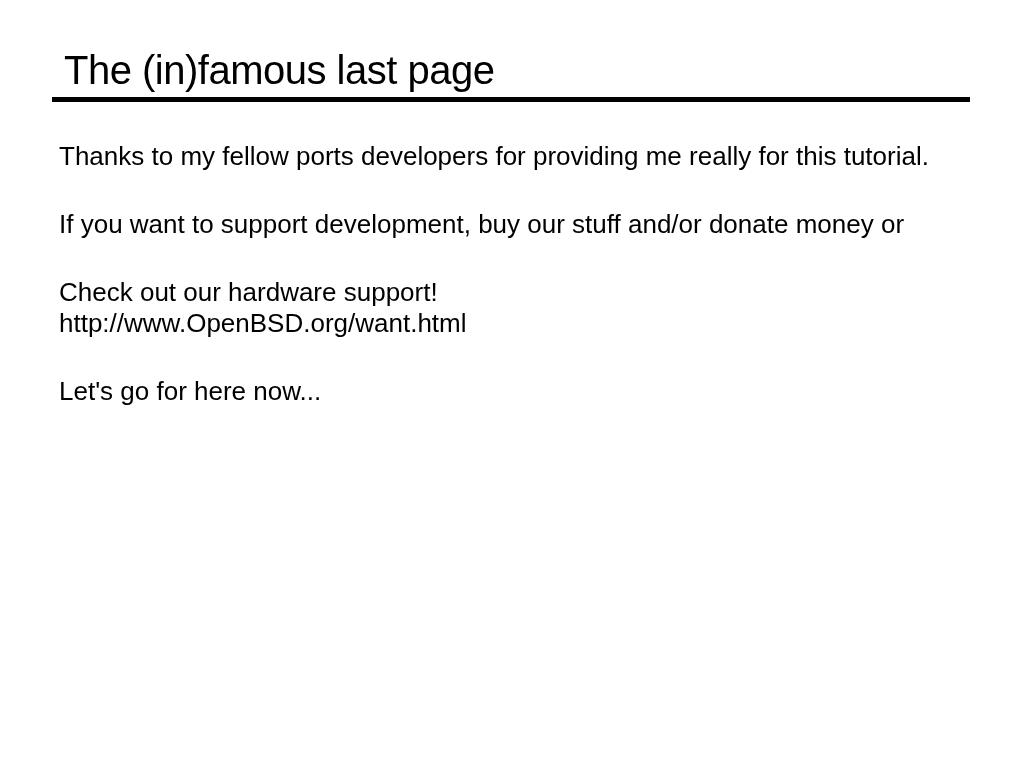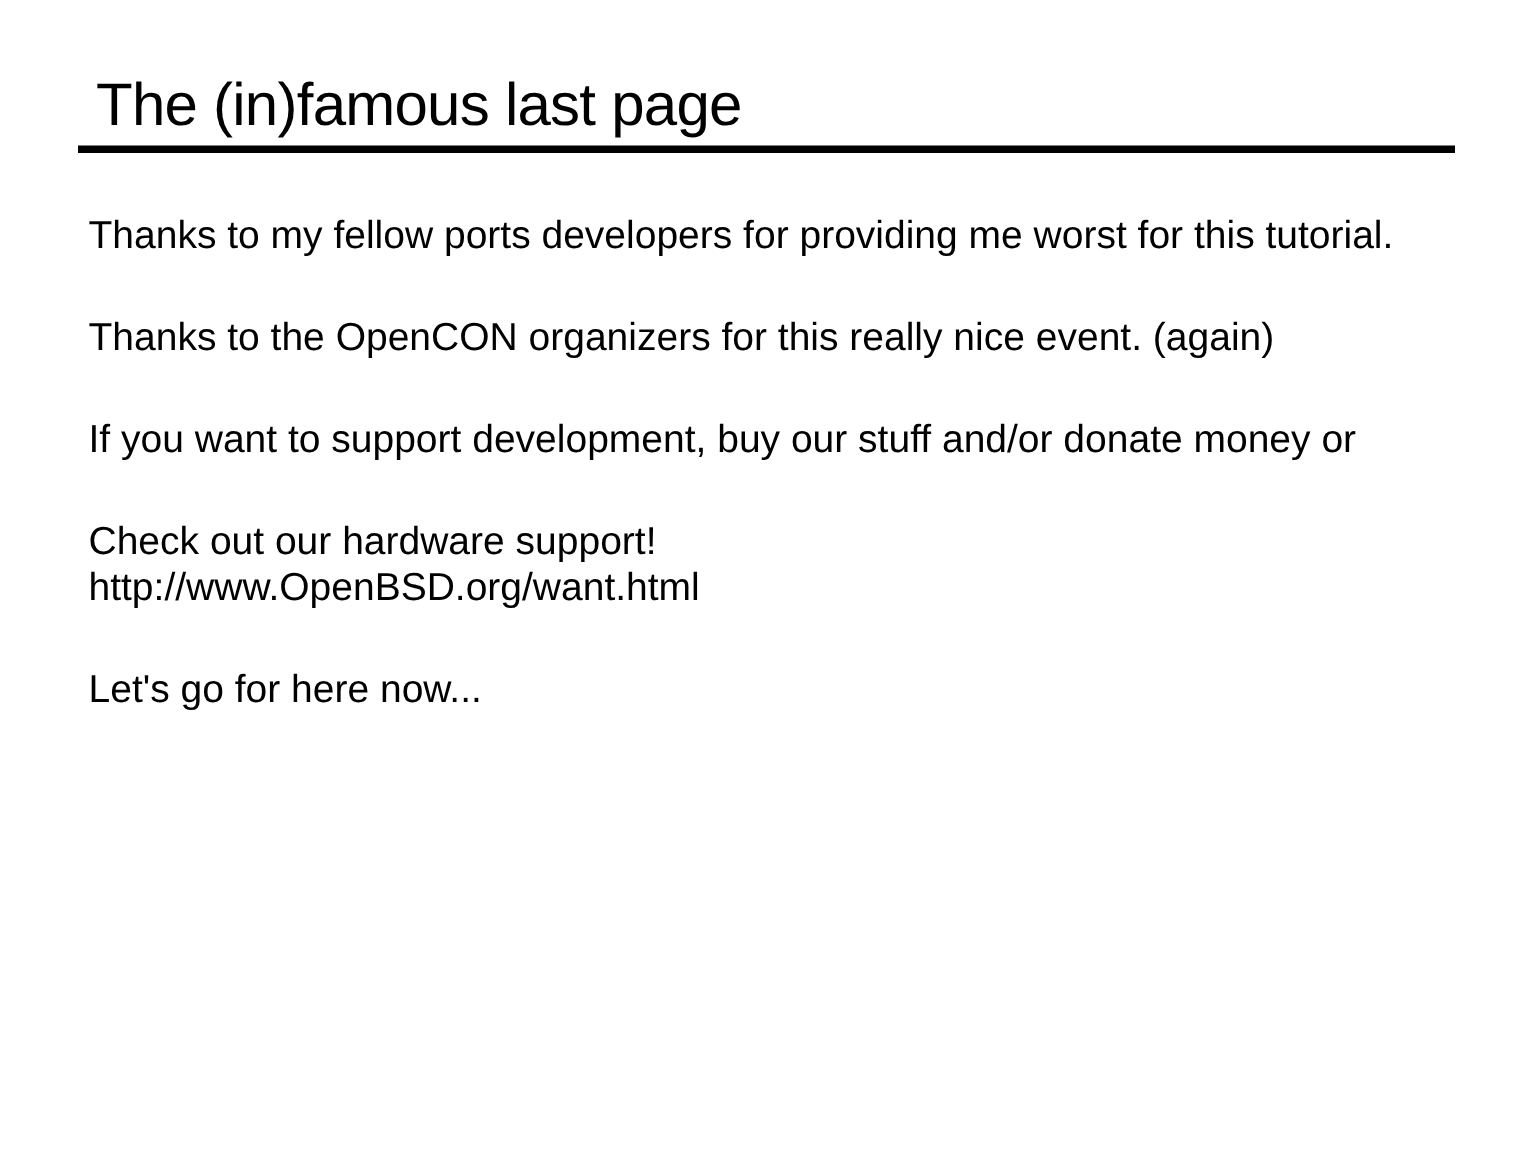--- a/index.html
+++ b/index.html
@@ -57,27 +57,24 @@
 
 <div class="slide">
 
   <h1 class="title">The (in)famous last page</h1>
 
   <div class="rule"></div>
 
   <div class="body">
 
     <p class="para">
-      <span class="line">Thanks to my fellow ports developers for providing me worst for this tutorial.</span>
+      <span class="line">Thanks to my fellow ports developers for providing me really for this tutorial.</span>
     </p>
 
 
-    <p class="para">
-      <span class="line">Thanks to the OpenCON organizers for this really nice event. (again)</span>
-    </p>
 
     <p class="para">
       <span class="line">If you want to support development, buy our stuff and/or donate money or</span>
     </p>
 
     <p class="para">
       <span class="line">Check out our hardware support!</span>
       <span class="line">http://www.OpenBSD.org/want.html</span>
     </p>
 

